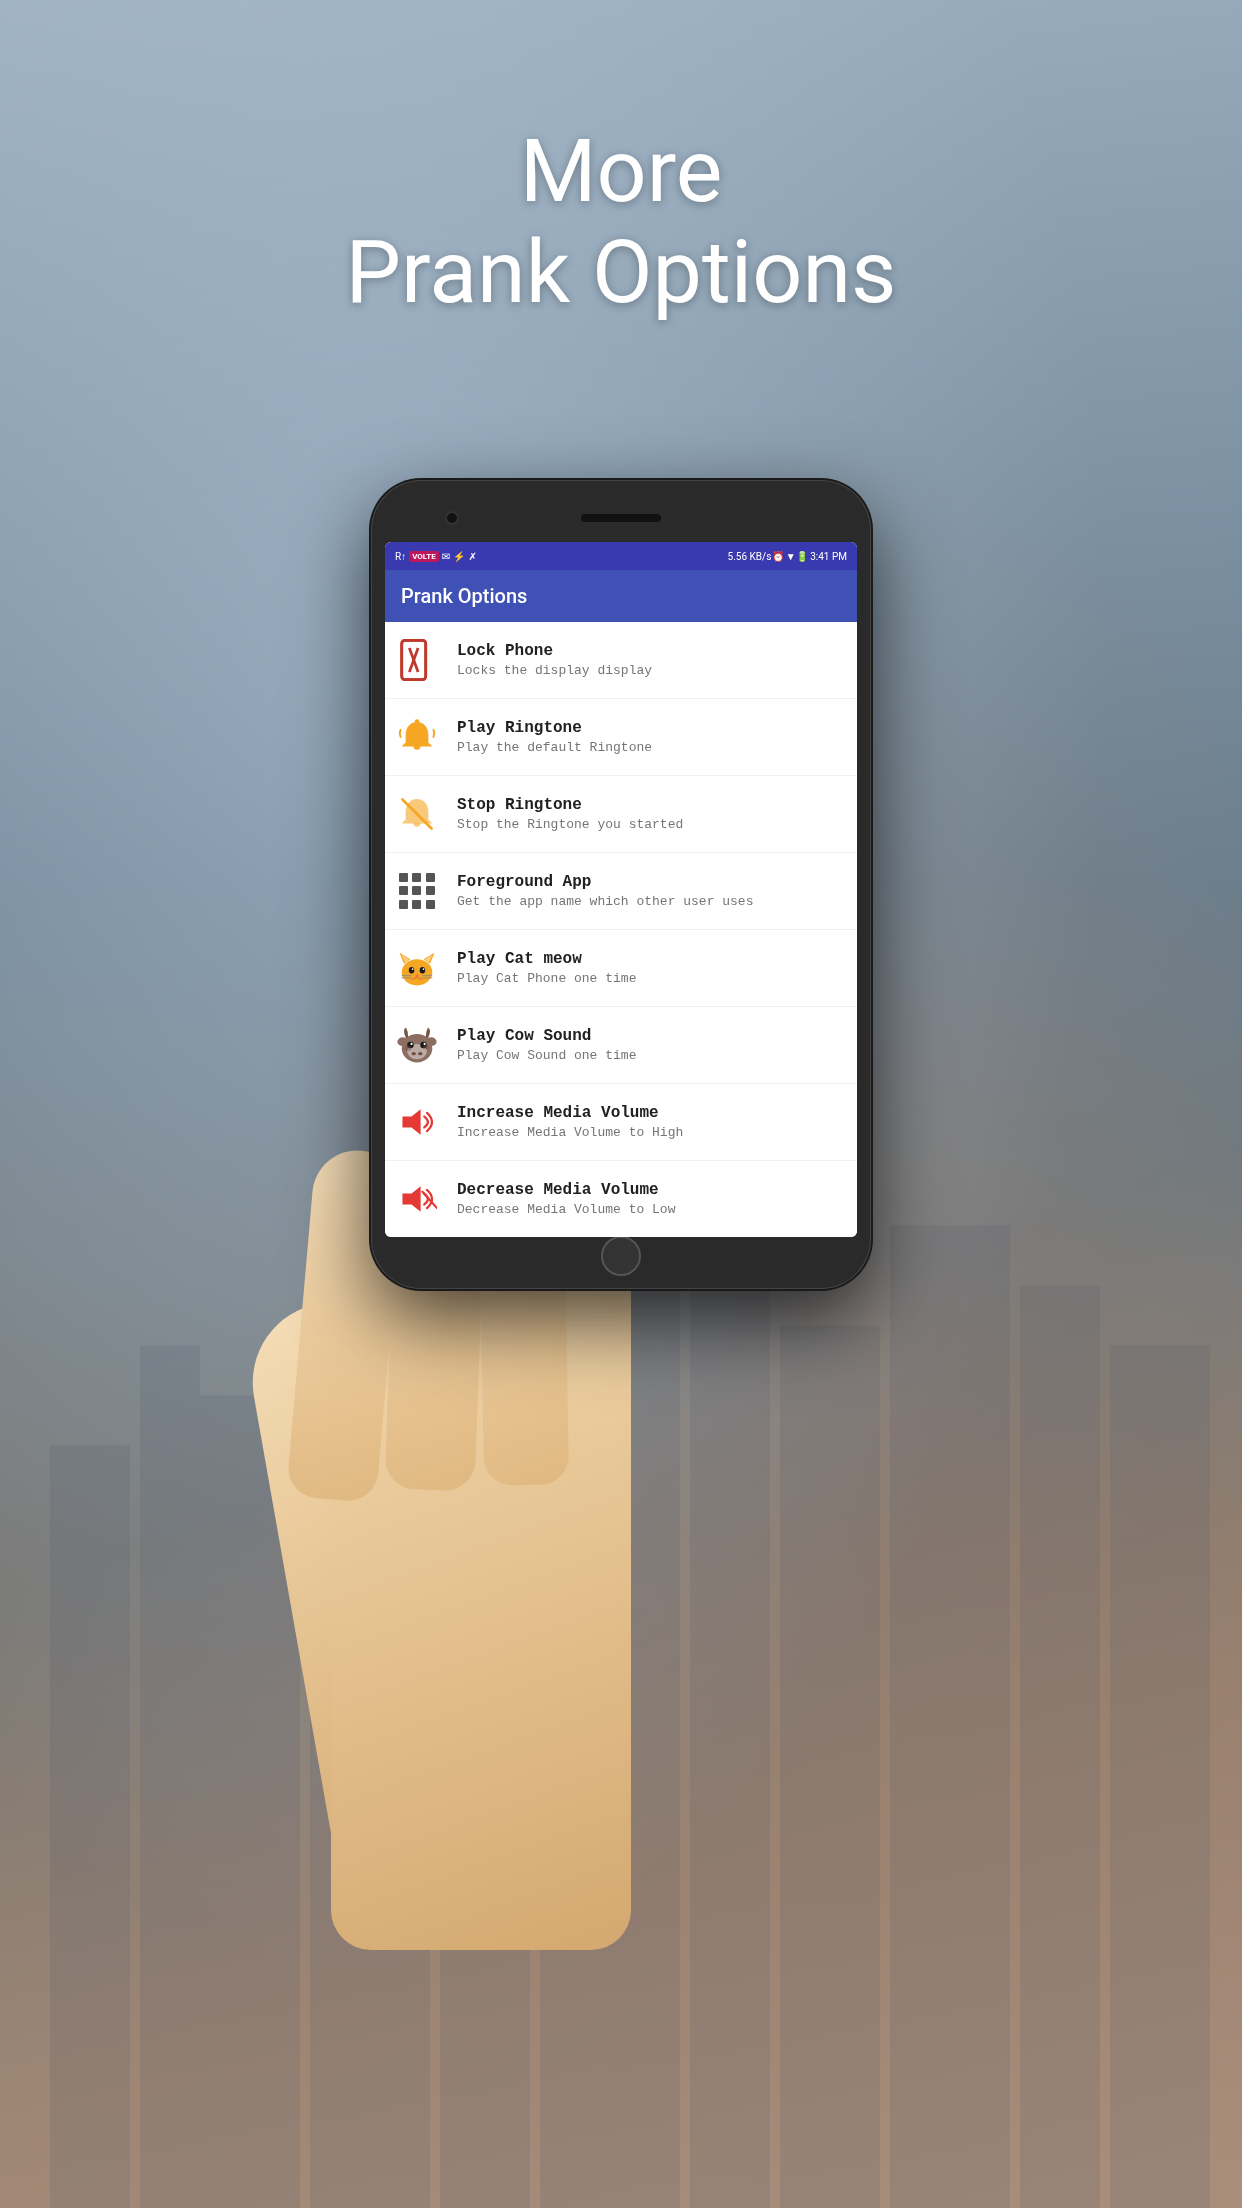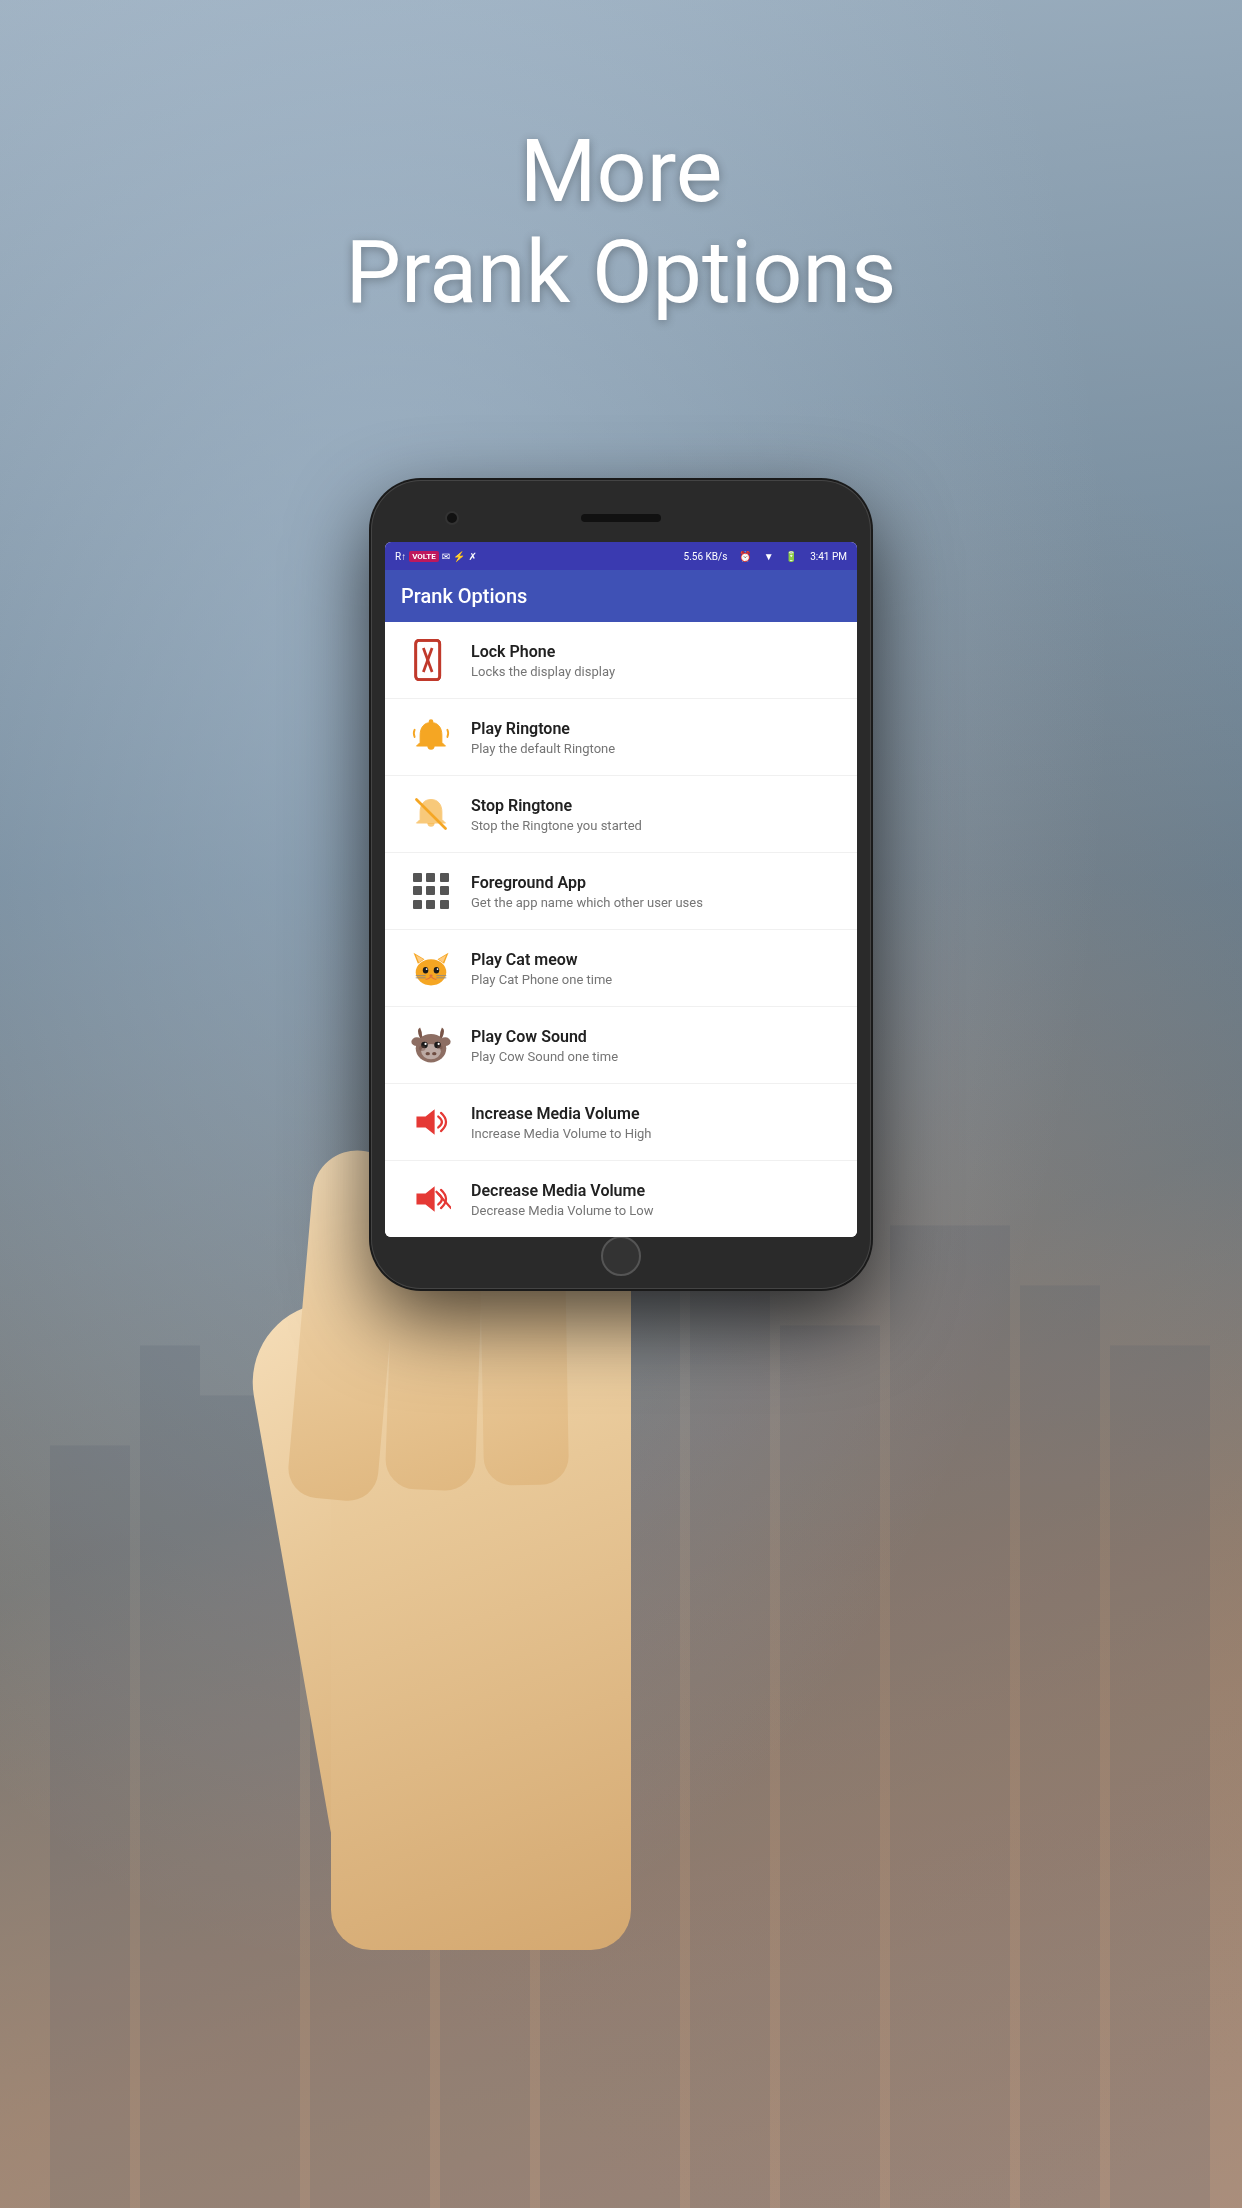--- a/index.html
+++ b/index.html
@@ -125,21 +125,21 @@
     .status-left {
       display: flex;
       align-items: center;
       gap: 3px;
       font-size: 10px;
     }
 
     .status-right {
       display: flex;
       align-items: center;
-      gap: 12px;
+      gap: 1px;
       font-size: 10px;
     }
 
     .volte-badge {
       background: #be185d;
       color: white;
       font-size: 8px;
       font-weight: bold;
       padding: 1px 3px;
       border-radius: 2px;
@@ -155,24 +155,25 @@
     }
 
     
     .list-container {
       background: white;
     }
 
     .list-item {
       display: flex;
       align-items: center;
-      padding: 14px 22px;
+      padding: 14px 8px;
       border-bottom: 1px solid #f0f0f0;
       cursor: pointer;
       min-height: 72px;
+      font-family: Liberation Mono, monospace;
     }
 
     .list-item:last-child {
       border-bottom: none;
     }
 
     .list-icon {
       width: 48px;
       height: 48px;
       display: flex;

